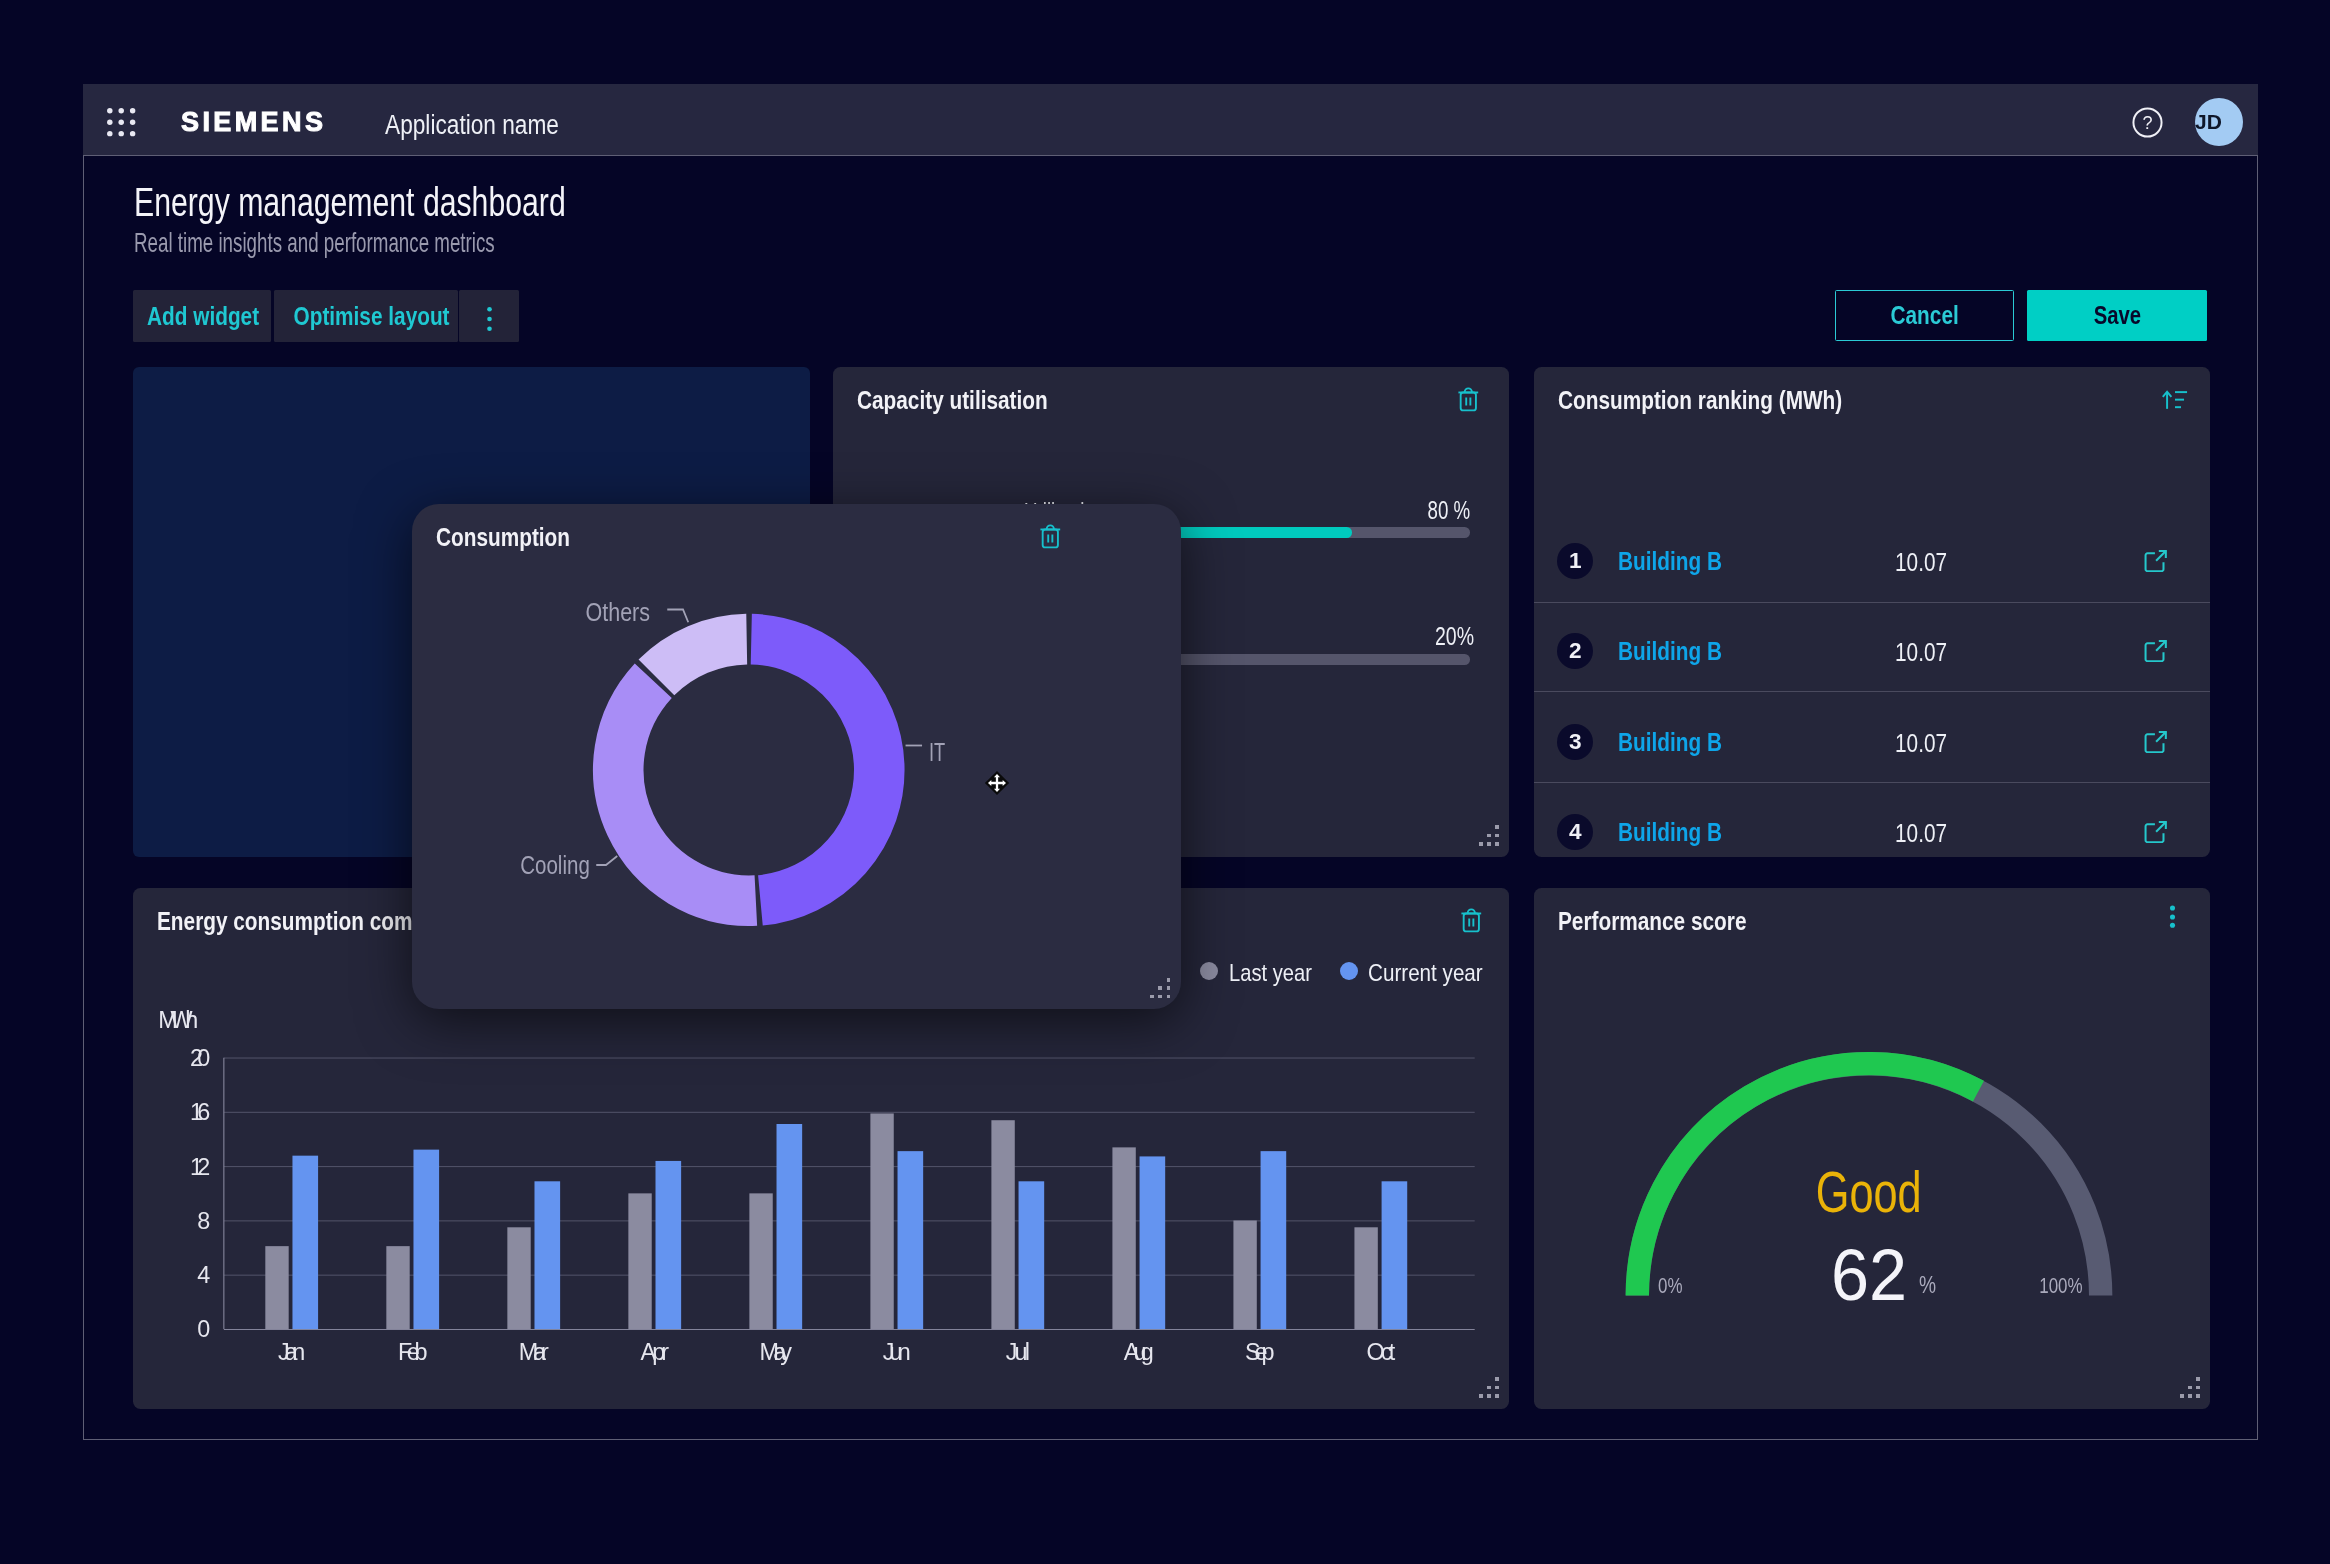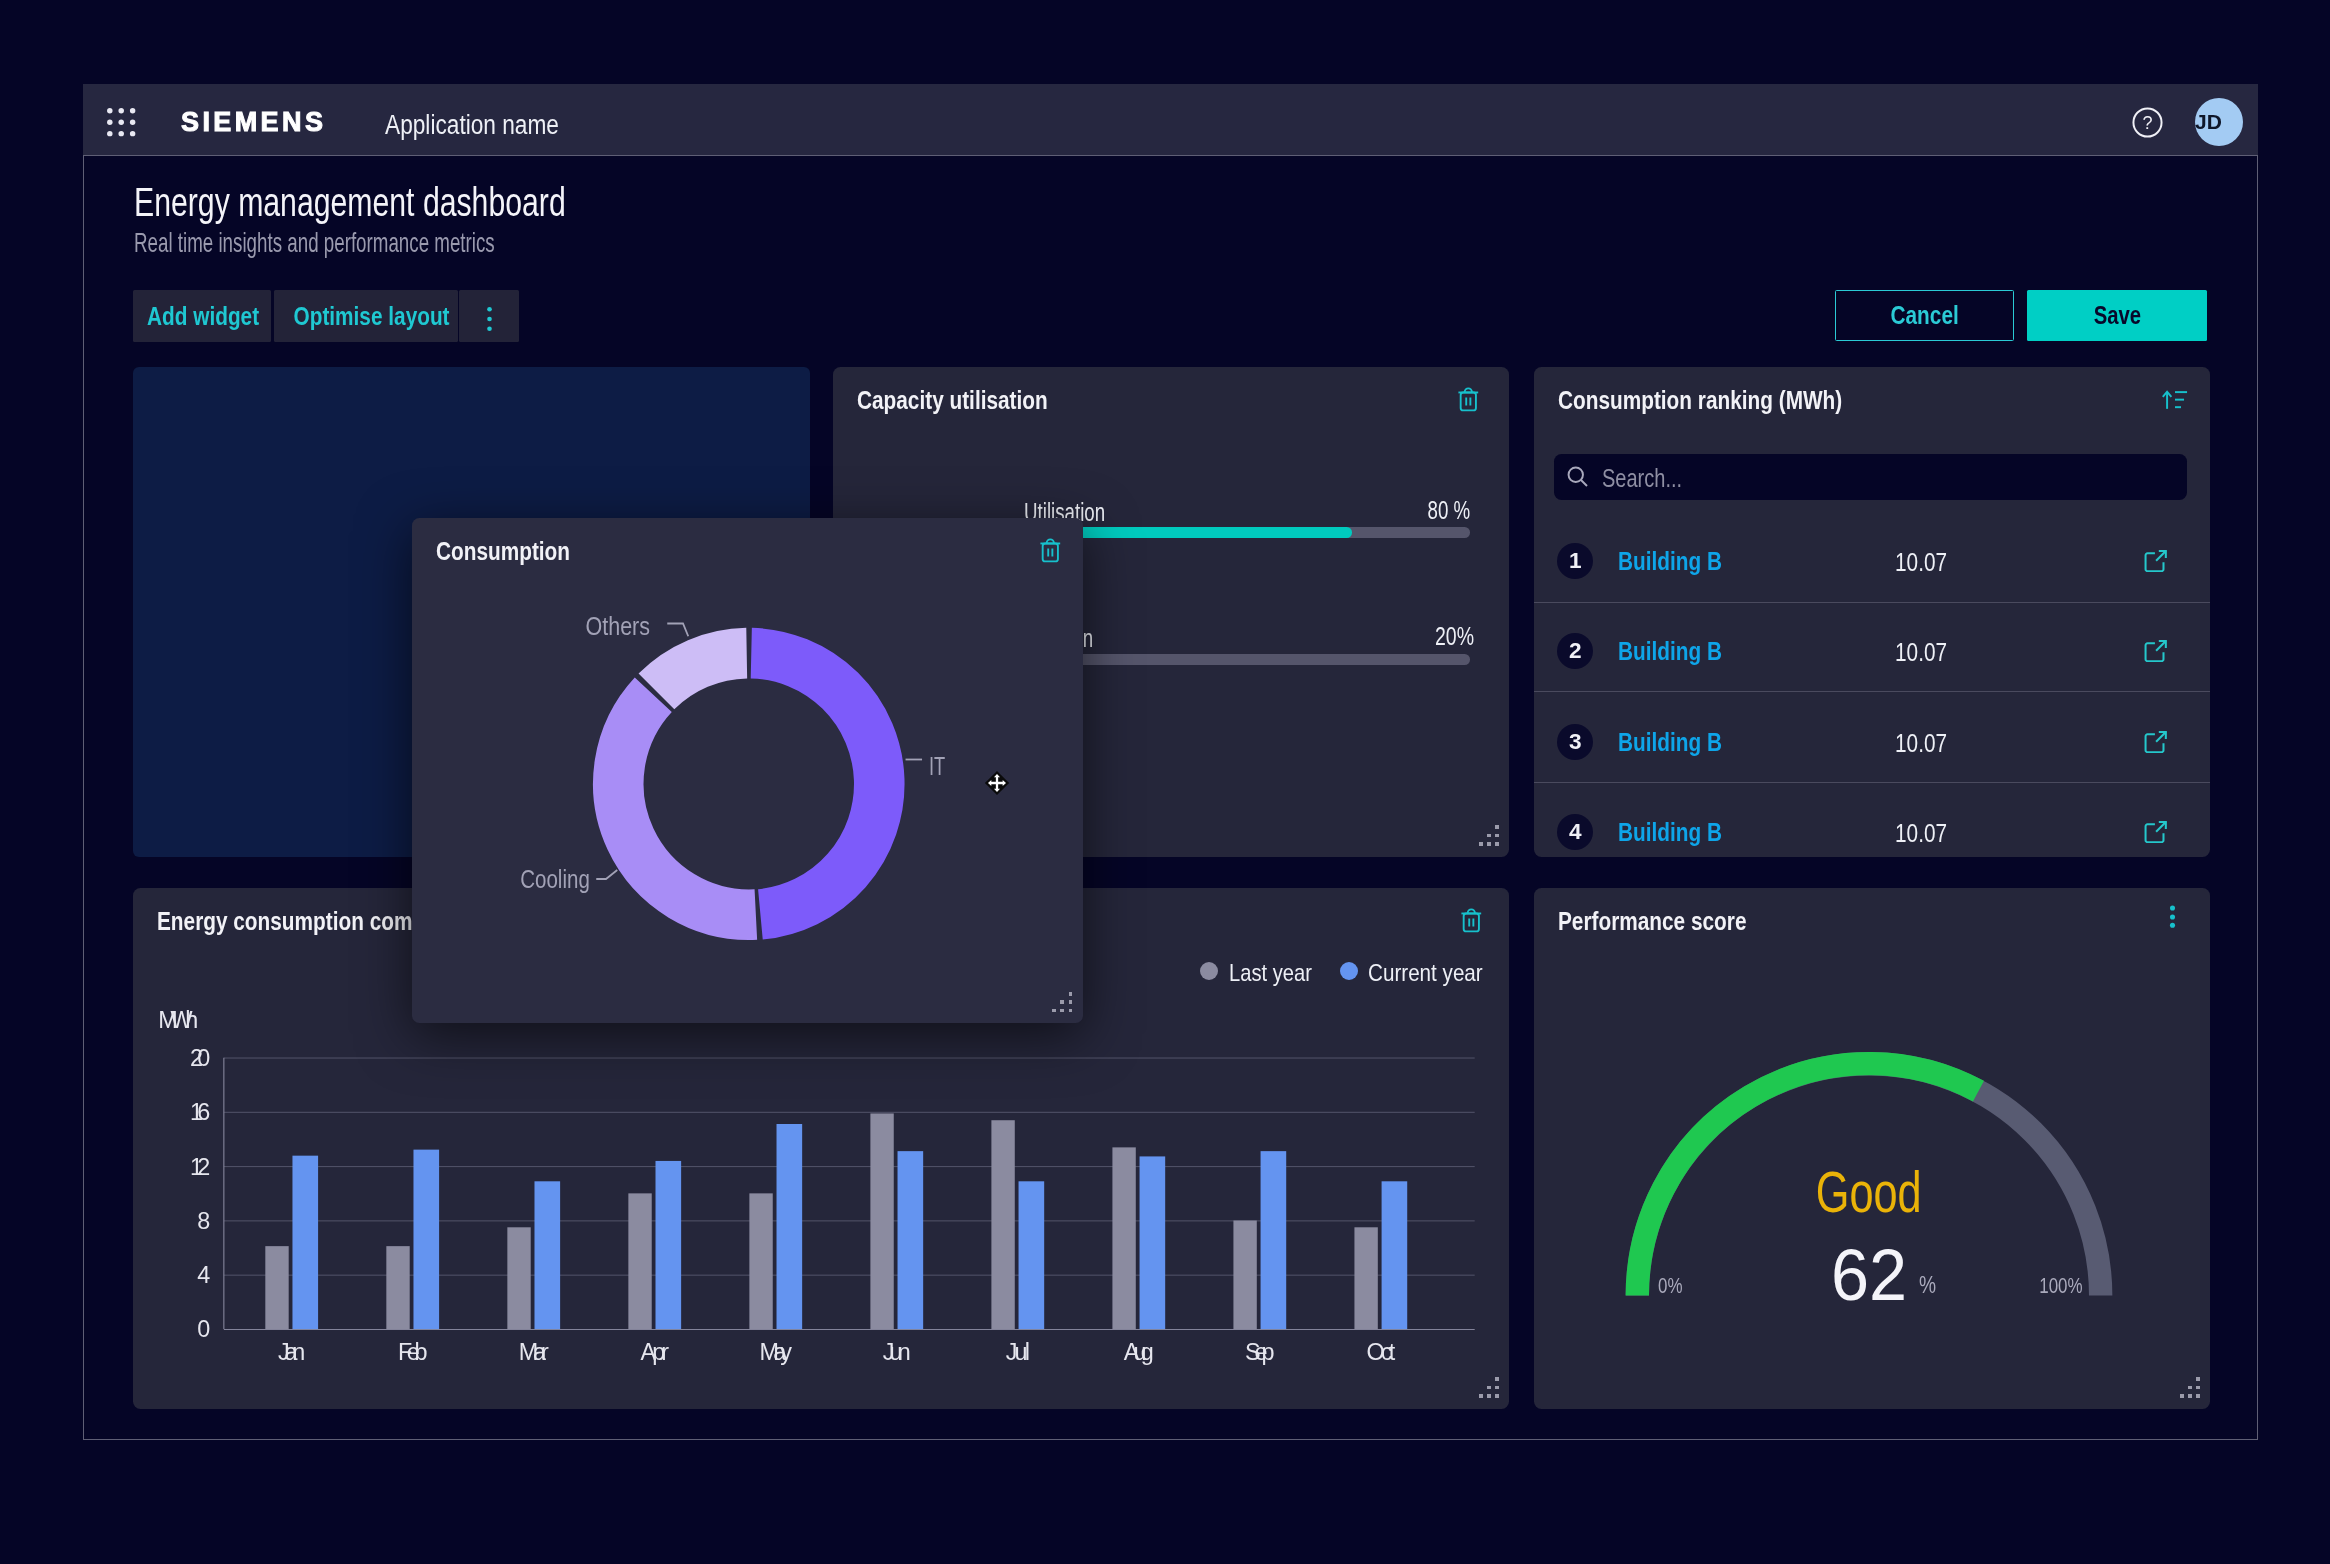--- a/index.html
+++ b/index.html
@@ -97,27 +97,20 @@
   <div class="wtitle">Consumption ranking (MWh)</div>
   <svg class="abs" style="left:628px;top:22.6px" width="26" height="19.6" viewBox="0 0 34 26">
     <g stroke="#17c0cc" stroke-width="2.6" fill="none">
       <path d="M6.5 25V3"></path>
       <path d="M0.8 9 L6.5 2.2 L12.2 9"></path>
       <path d="M17 2.8h16"></path>
       <path d="M17 12.8h12"></path>
       <path d="M17 22.8h8"></path>
     </g>
   </svg>
-  <div class="abs" style="left:20.4px;top:87px;width:633px;height:46px;background:#050526;border-radius:7.5px;">
-    <svg class="abs" style="left:12px;top:11.3px" width="24" height="24" viewBox="0 0 32 32">
-      <circle cx="13" cy="13" r="9.6" fill="none" stroke="#a9a9bc" stroke-width="2.6"></circle>
-      <path d="M20 20 L28 28" stroke="#a9a9bc" stroke-width="2.6"></path>
-    </svg>
-    <div class="abs" style="left:48px;top:9px;font-size:26px;color:#8f8fa3;"><span class="tl" style="transform:scaleX(0.77)">Search...</span></div>
-  </div>
   <div class="rrow" style="top:152px;">
       <div class="badge">1</div>
       <div class="bname"><span class="tl">Building B</span></div>
       <div class="bval"><span class="tl">10.07</span></div>
       <svg class="rlink" viewBox="0 0 30 30">
         <g fill="none" stroke="#25c7cb" stroke-width="2.6">
           <path d="M25 17v9a2.5 2.5 0 0 1-2.5 2.5h-18A2.5 2.5 0 0 1 2 26V8a2.5 2.5 0 0 1 2.5-2.5H14"></path>
           <path d="M19 2.5h9v9"></path>
           <path d="M28 2.5 15.5 15"></path>
         </g>
@@ -265,21 +258,21 @@
   <div class="grip" style="right:9.8px;bottom:11.3px;width:20.4px;height:20.4px;">
       <i></i>
       <i></i>
       <i></i>
       <i></i>
       <i></i>
       <i></i>
     </div>
 </div>
 
-<div class="widget" style="left:412px;top:518px;width:671px;height:505px;background:#2b2c41;box-shadow:0 12px 53px rgba(0,0,0,0.6);">
+<div class="widget" style="left:412px;top:504px;width:769px;height:505px;background:#2b2c41;box-shadow:0 12px 53px rgba(0,0,0,0.6);border-radius:27px;">
   <div class="wtitle">Consumption</div>
   <svg class="abs" style="left:627px;top:19.6px" width="22.6" height="26" viewBox="0 0 24 27">
     <g fill="none" stroke="#17c0cc" stroke-width="2">
       <path d="M1.5 5.5h21"></path>
       <path d="M8.2 5.2V4.9a3.8 3.8 0 0 1 7.6 0v0.3"></path>
       <rect x="3.9" y="5.5" width="16.2" height="19" rx="2.6"></rect>
       <path d="M9.8 10.8v8.6M14.2 10.8v8.6"></path>
     </g>
   </svg>
   <svg class="abs" style="left:171px;top:100px" width="332" height="332" viewBox="0 0 440 440">

